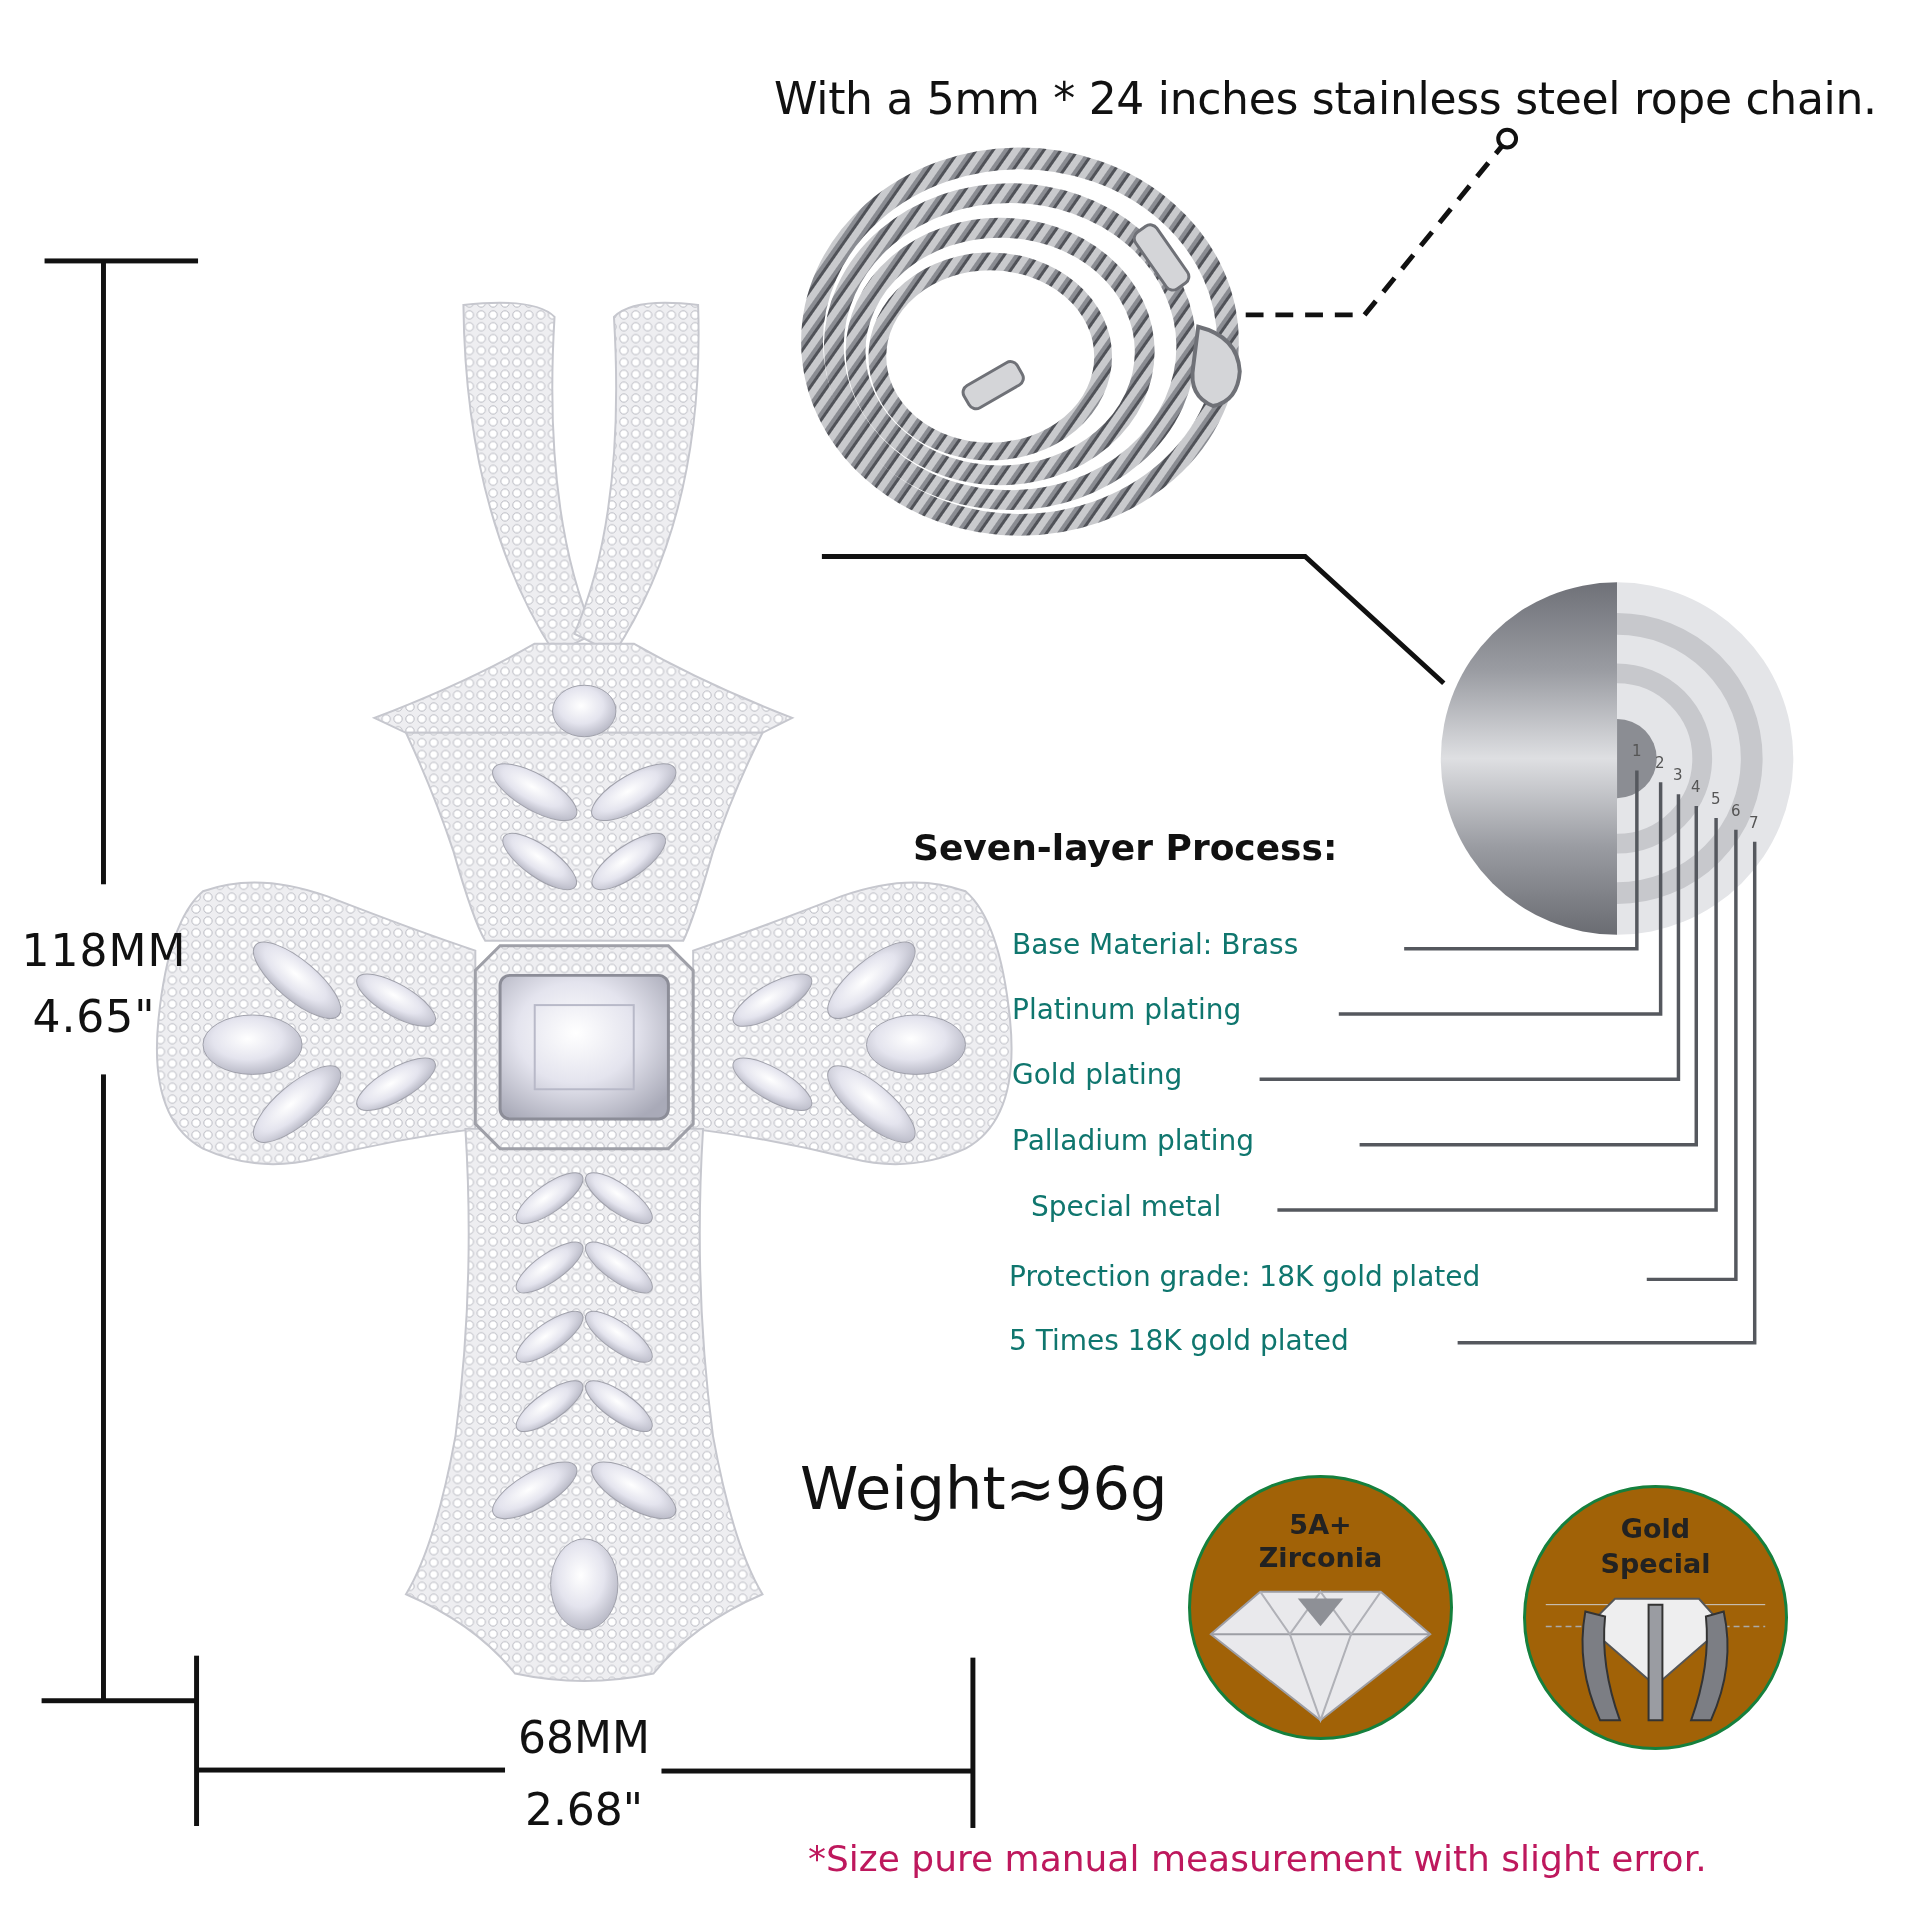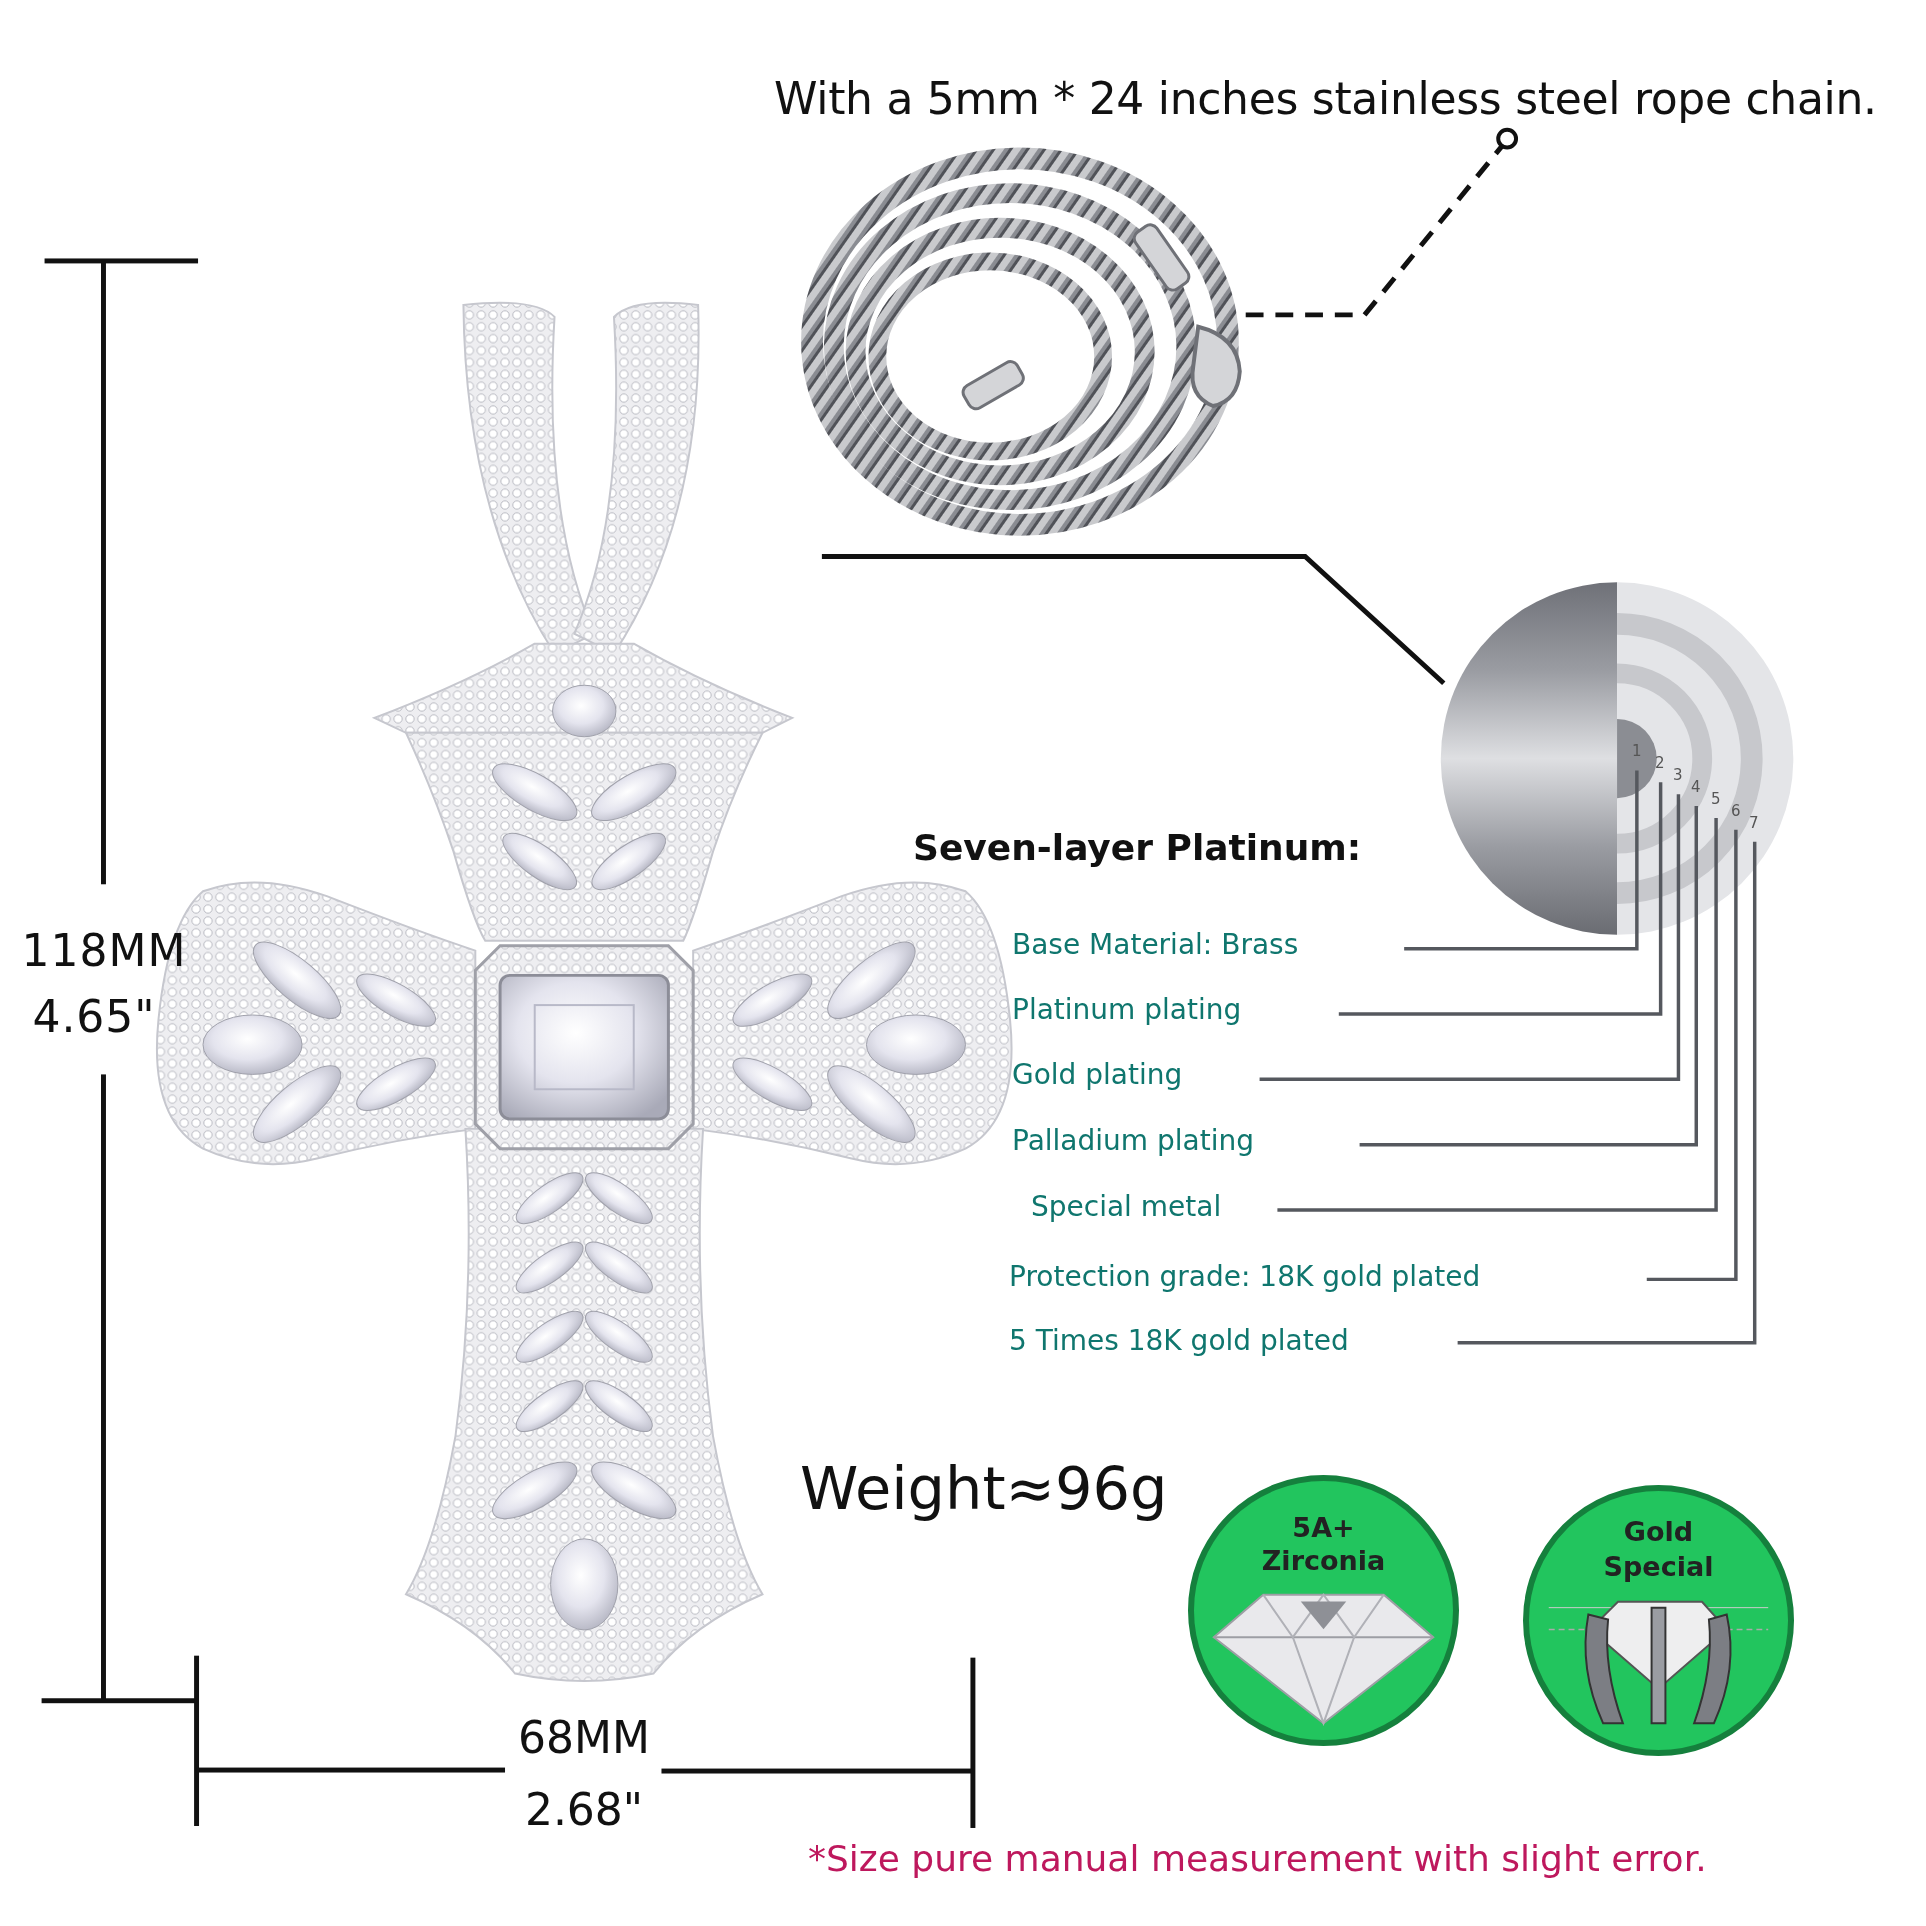--- a/index.html
+++ b/index.html
@@ -5,21 +5,21 @@
   html,body{margin:0;padding:0;background:#ffffff;}
   body{width:1927px;height:1927px;position:relative;overflow:hidden;font-family:"DejaVu Sans","Liberation Sans",sans-serif;color:#111;}
   .abs{position:absolute;}
   .txt{white-space:nowrap;line-height:1;text-align:right;}
   .header{left:774px;top:77px;font-size:44px;letter-spacing:-0.3px;color:#111;}
   .dimlabel{font-size:44px;text-align:center;letter-spacing:1px;color:#111;}
   .section-title{left:913px;top:830px;font-size:36px;font-weight:bold;color:#111;}
   .layer-label{font-size:28px;color:#0f766e;}
   .weight{left:800px;top:1459px;font-size:59px;color:#111;}
   .footer{left:808px;top:1841px;font-size:36px;color:#be185d;}
-  .badge{position:absolute;border:6px solid #15803d;border-radius:50%;background:#22c55e;overflow:hidden;}
+  .badge{position:absolute;border:3px solid #15803d;border-radius:50%;background:#a16207;overflow:hidden;}
   .badge-title{position:absolute;left:0;right:0;text-align:center;font-weight:bold;font-size:27px;line-height:1.25;color:#222;}
   svg{position:absolute;left:0;top:0;}
 </style>
 </head>
 <body>
 
 <div class="abs txt header">With a 5mm * 24 inches stainless steel rope chain.</div>
 
 <svg width="1927" height="1927" viewBox="0 0 1946 1946">
   <defs>
@@ -156,21 +156,21 @@
 <div class="abs txt" style="left:1711px;top:792px;font-size:15px;color:#555;">5</div>
 <div class="abs txt" style="left:1731px;top:804px;font-size:15px;color:#555;">6</div>
 <div class="abs txt" style="left:1749px;top:816px;font-size:15px;color:#555;">7</div>
 
 <div class="abs txt dimlabel" style="left:0;top:929px;width:208px;">118MM</div>
 <div class="abs txt dimlabel" style="left:0;top:995px;width:188px;">4.65"</div>
 
 <div class="abs txt dimlabel" style="left:475px;top:1716px;width:218px;letter-spacing:0;">68MM</div>
 <div class="abs txt dimlabel" style="left:475px;top:1788px;width:218px;letter-spacing:0;">2.68"</div>
 
-<div class="abs txt section-title">Seven-layer Platinum:</div>
+<div class="abs txt section-title">Seven-layer Process:</div>
 
 <div class="abs txt layer-label" style="left:1012px;top:931px;">Base Material: Brass</div>
 <div class="abs txt layer-label" style="left:1012px;top:996px;">Platinum plating</div>
 <div class="abs txt layer-label" style="left:1012px;top:1061px;">Gold plating</div>
 <div class="abs txt layer-label" style="left:1012px;top:1127px;">Palladium plating</div>
 <div class="abs txt layer-label" style="left:1009px;top:1193px;margin-left:22px;">Special metal</div>
 <div class="abs txt layer-label" style="left:1009px;top:1263px;">Protection grade: 18K gold plated</div>
 <div class="abs txt layer-label" style="left:1009px;top:1327px;">5 Times 18K gold plated</div>
 
 <div class="abs txt weight">Weight≈96g</div>

